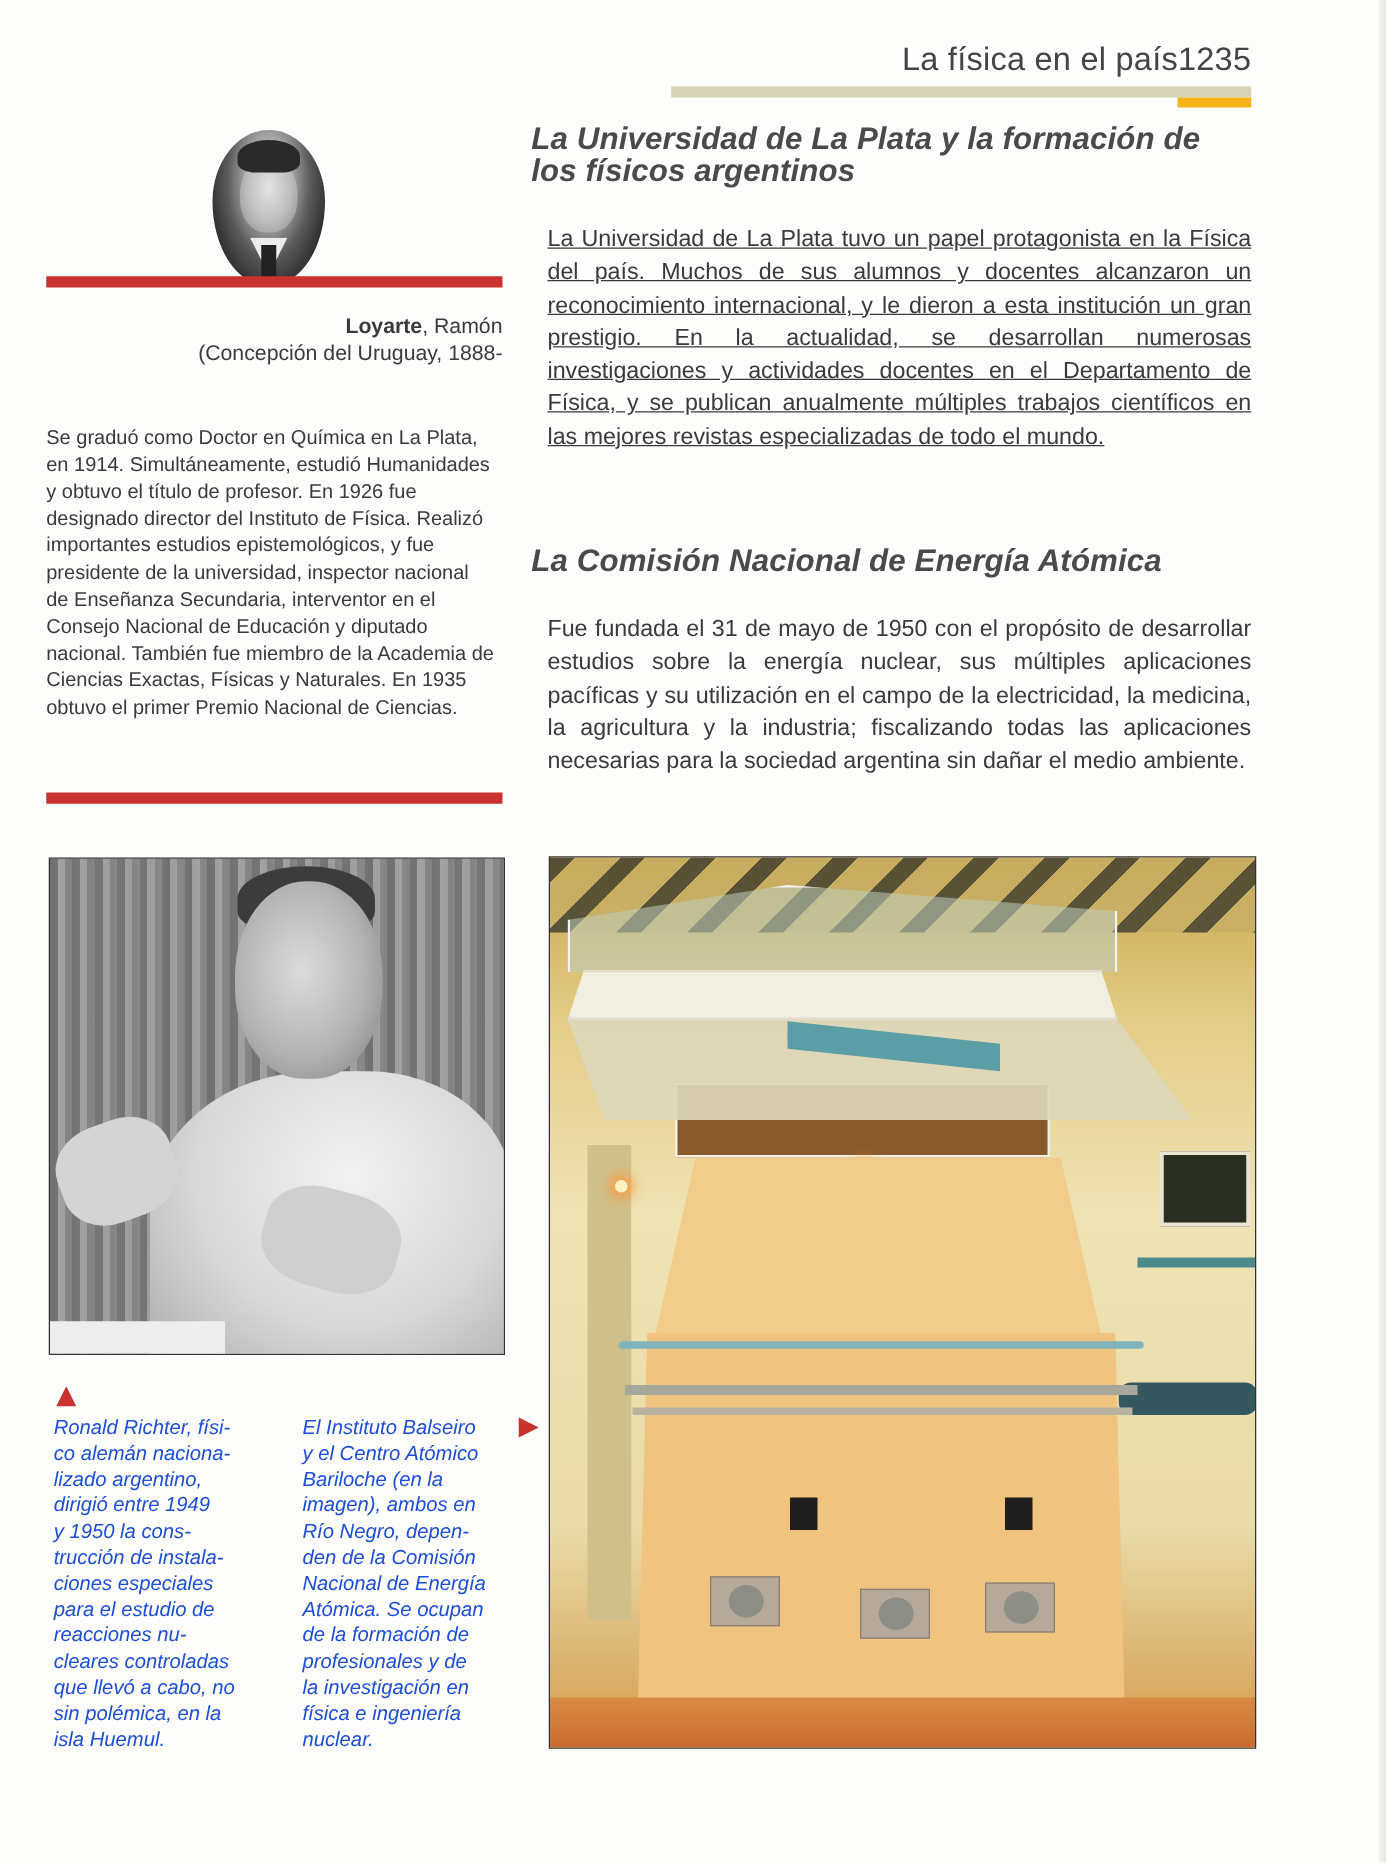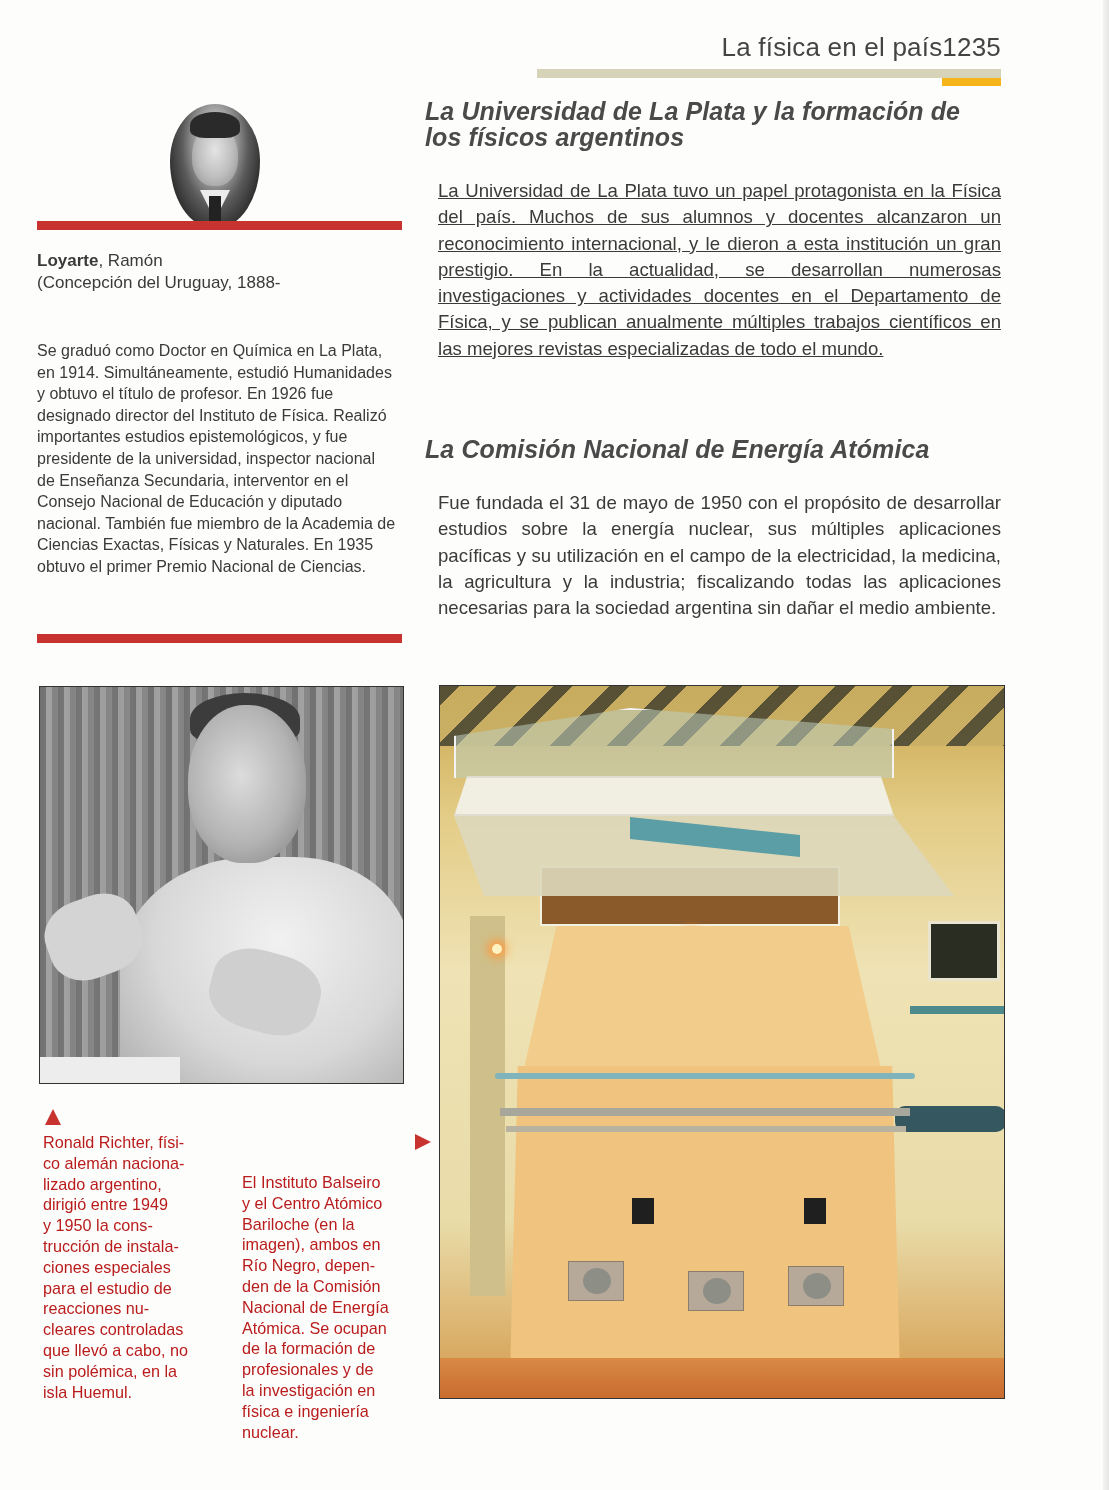--- a/index.html
+++ b/index.html
@@ -20,21 +20,21 @@
     background: radial-gradient(ellipse at 50% 32%, #d8d8d8 0%, #a9a9a9 28%, #5b5b5b 52%, #2f2f2f 75%, #1f1f1f 100%); overflow: hidden; }
   .portrait .face { position: absolute; left: 22px; top: 22px; width: 46px; height: 60px; border-radius: 48% 48% 44% 44%;
     background: radial-gradient(ellipse at 50% 40%, #e4e4e4 0%, #bdbdbd 55%, #8a8a8a 100%); }
   .portrait .hair { position: absolute; left: 20px; top: 8px; width: 50px; height: 26px; border-radius: 50% 50% 30% 30%; background: #2a2a2a; }
   .portrait .collar { position: absolute; left: 30px; top: 86px; width: 30px; height: 18px; background: #ececec; clip-path: polygon(0 0, 100% 0, 70% 100%, 30% 100%); }
   .portrait .tie { position: absolute; left: 39px; top: 92px; width: 12px; height: 30px; background: #222; }
 
   .bio-rule-top { position: absolute; top: 221px; left: 37px; width: 365px; height: 9px; background: #c8332f; }
   .bio-rule-bottom { position: absolute; top: 634px; left: 37px; width: 365px; height: 9px; background: #c8332f; }
 
-  .bio-heading { position: absolute; top: 250px; left: 37px; width: 365px; text-align: left; font-size: 17px; line-height: 22px; color: #3a3a3a; }
+  .bio-heading { position: absolute; top: 250px; left: 37px; width: 365px; text-align: right; font-size: 17px; line-height: 22px; color: #3a3a3a; }
   .bio-heading b { font-weight: bold; }
   .bio-text { position: absolute; top: 340px; left: 37px; width: 360px; font-size: 16px; line-height: 21.6px; color: #3a3a3a; }
 
   
   .h2 { position: absolute; left: 425px; font-family: "Liberation Sans", sans-serif; font-weight: bold; font-style: italic;
     font-size: 25px; line-height: 26px; color: #4a4a4a; letter-spacing: 0.1px; }
   .h2.first { top: 98px; width: 560px; }
   .h2.second { top: 436px; width: 560px; }
   .para { position: absolute; left: 438px; width: 563px; font-size: 18.6px; line-height: 26.3px; color: #3a3a3a; text-align: justify; }
   .para.first { top: 178px; text-decoration: underline; }
@@ -82,23 +82,23 @@
   .photo-reactor .panel { position: absolute; width: 56px; height: 40px; background: #b7a99a; border: 1px solid #8a7d6a; }
   .photo-reactor .panel .port { position: absolute; left: 14px; top: 6px; width: 28px; height: 26px; border-radius: 50%; background: #8d8e86; }
   .photo-reactor .box { position: absolute; width: 22px; height: 26px; background: #1f1f1f; }
   .photo-reactor .floor { position: absolute; left: 0; bottom: 0; width: 100%; height: 40px; background: linear-gradient(180deg, #d98a45, #c96b2f); }
 
   
   .tri-up { position: absolute; top: 1109px; left: 45px; width: 0; height: 0; border-left: 8px solid transparent; border-right: 8px solid transparent;
     border-bottom: 16px solid #c8332f; }
   .tri-right { position: absolute; top: 1134px; left: 415px; width: 0; height: 0; border-top: 8px solid transparent; border-bottom: 8px solid transparent;
     border-left: 16px solid #c8332f; }
-  .caption { position: absolute; font-size: 16.2px; line-height: 20.8px; color: #b91c1c; white-space: pre-line; }
+  .caption { position: absolute; font-style: italic; font-size: 16.2px; line-height: 20.8px; color: #1d4ed8; white-space: pre-line; }
   .caption.richter { top: 1132px; left: 43px; width: 190px; }
-  .caption.balseiro { top: 1132px; left: 242px; width: 175px; margin-top: 40px; }
+  .caption.balseiro { top: 1132px; left: 242px; width: 175px; }
 </style>
 </head>
 <body>
 
 <div class="right-edge"></div>
 
 <div class="running-header">
   <span>La física en el país</span><span class="pg">1235</span>
 </div>
 <div class="header-rule"></div>

